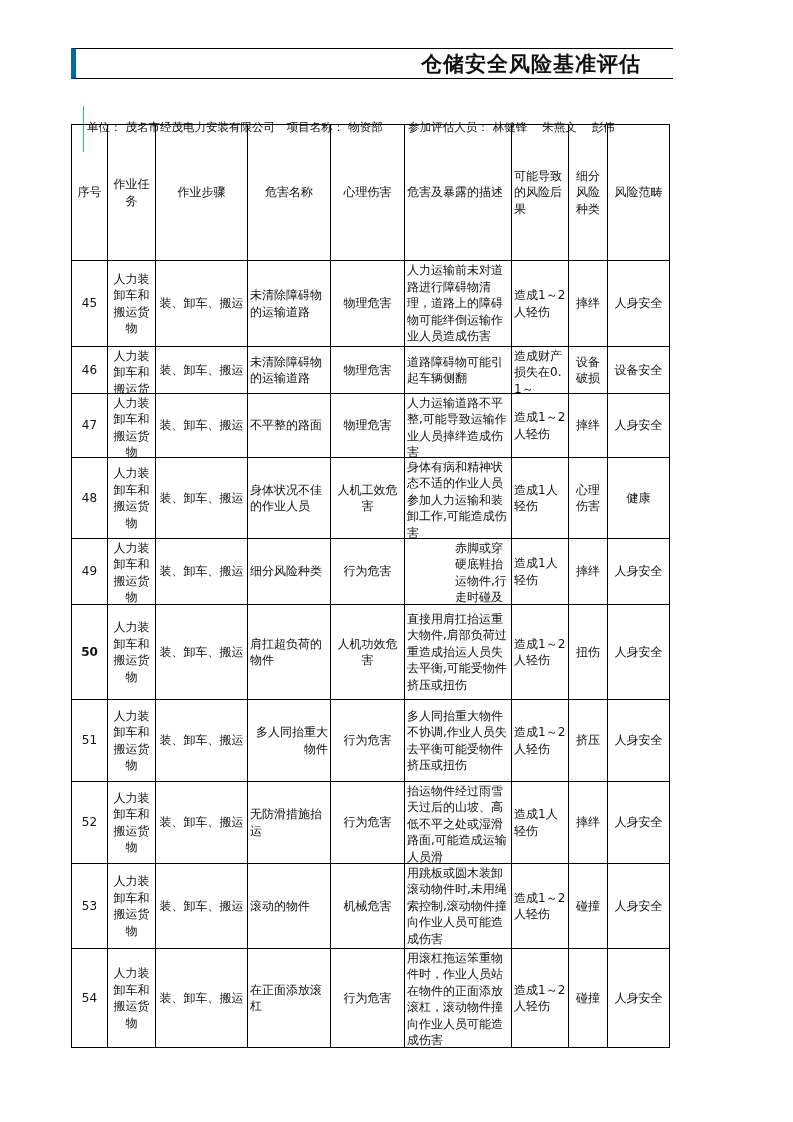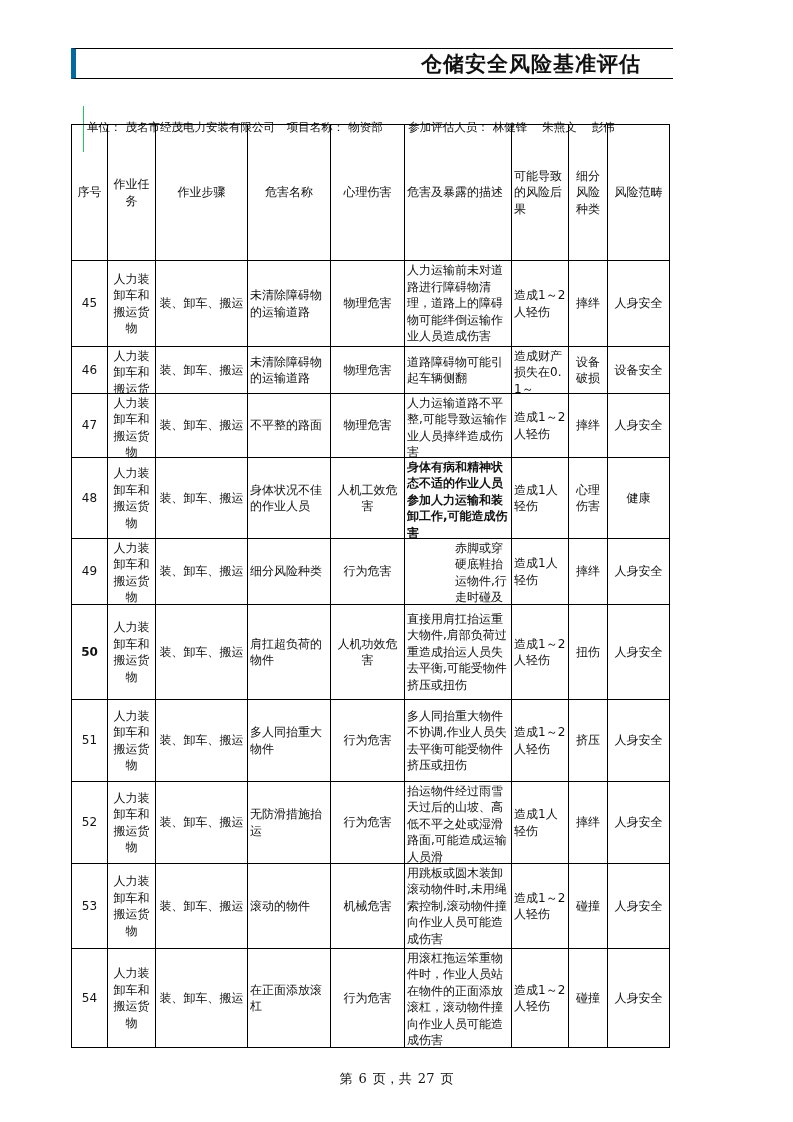--- a/index.html
+++ b/index.html
@@ -168,21 +168,21 @@
           <td class="c">
             <div class="clip" style="max-height: 79px;">装、卸车、搬运</div>
           </td>
           <td class="l">
             <div class="clip" style="max-height: 79px;">身体状况不佳的作业人员</div>
           </td>
           <td class="c">
             <div class="clip" style="max-height: 79px;">人机工效危害</div>
           </td>
           <td class="l">
-            <div class="clip" style="max-height: 79px; font-weight: bold;">身体有病和精神状态不适的作业人员参加人力运输和装卸工作,可能造成伤害</div>
+            <div class="clip" style="max-height: 79px;">身体有病和精神状态不适的作业人员参加人力运输和装卸工作,可能造成伤害</div>
           </td>
           <td class="l">
             <div class="clip" style="max-height: 79px;">造成1人轻伤</div>
           </td>
           <td class="c">
             <div class="clip" style="max-height: 79px;">心理伤害</div>
           </td>
           <td class="c">
             <div class="clip" style="max-height: 79px;">健康</div>
           </td>
@@ -249,21 +249,21 @@
           <td class="c num">
             <div class="clip" style="max-height: 80px;">51</div>
           </td>
           <td class="c">
             <div class="clip" style="max-height: 80px;">人力装卸车和搬运货物</div>
           </td>
           <td class="c">
             <div class="clip" style="max-height: 80px;">装、卸车、搬运</div>
           </td>
           <td class="l">
-            <div class="clip" style="max-height: 80px;">多人同抬重大物件</div>
+            <div class="clip" style="max-height: 80px; text-align: right;">多人同抬重大物件</div>
           </td>
           <td class="c">
             <div class="clip" style="max-height: 80px;">行为危害</div>
           </td>
           <td class="l">
             <div class="clip" style="max-height: 80px;">多人同抬重大物件不协调,作业人员失去平衡可能受物件挤压或扭伤</div>
           </td>
           <td class="l">
             <div class="clip" style="max-height: 80px;">造成1～2人轻伤</div>
           </td>
@@ -357,16 +357,13 @@
           <td class="c">
             <div class="clip" style="max-height: 97px;">碰撞</div>
           </td>
           <td class="c">
             <div class="clip" style="max-height: 97px;">人身安全</div>
           </td>
         </tr>
       </tbody>
   </table>
 
-  <div class="footer">
-    <span>第</span><span>6</span><span>页，共</span><span>27</span><span>页</span>
-  </div>
 </div>
 
 </body></html>

